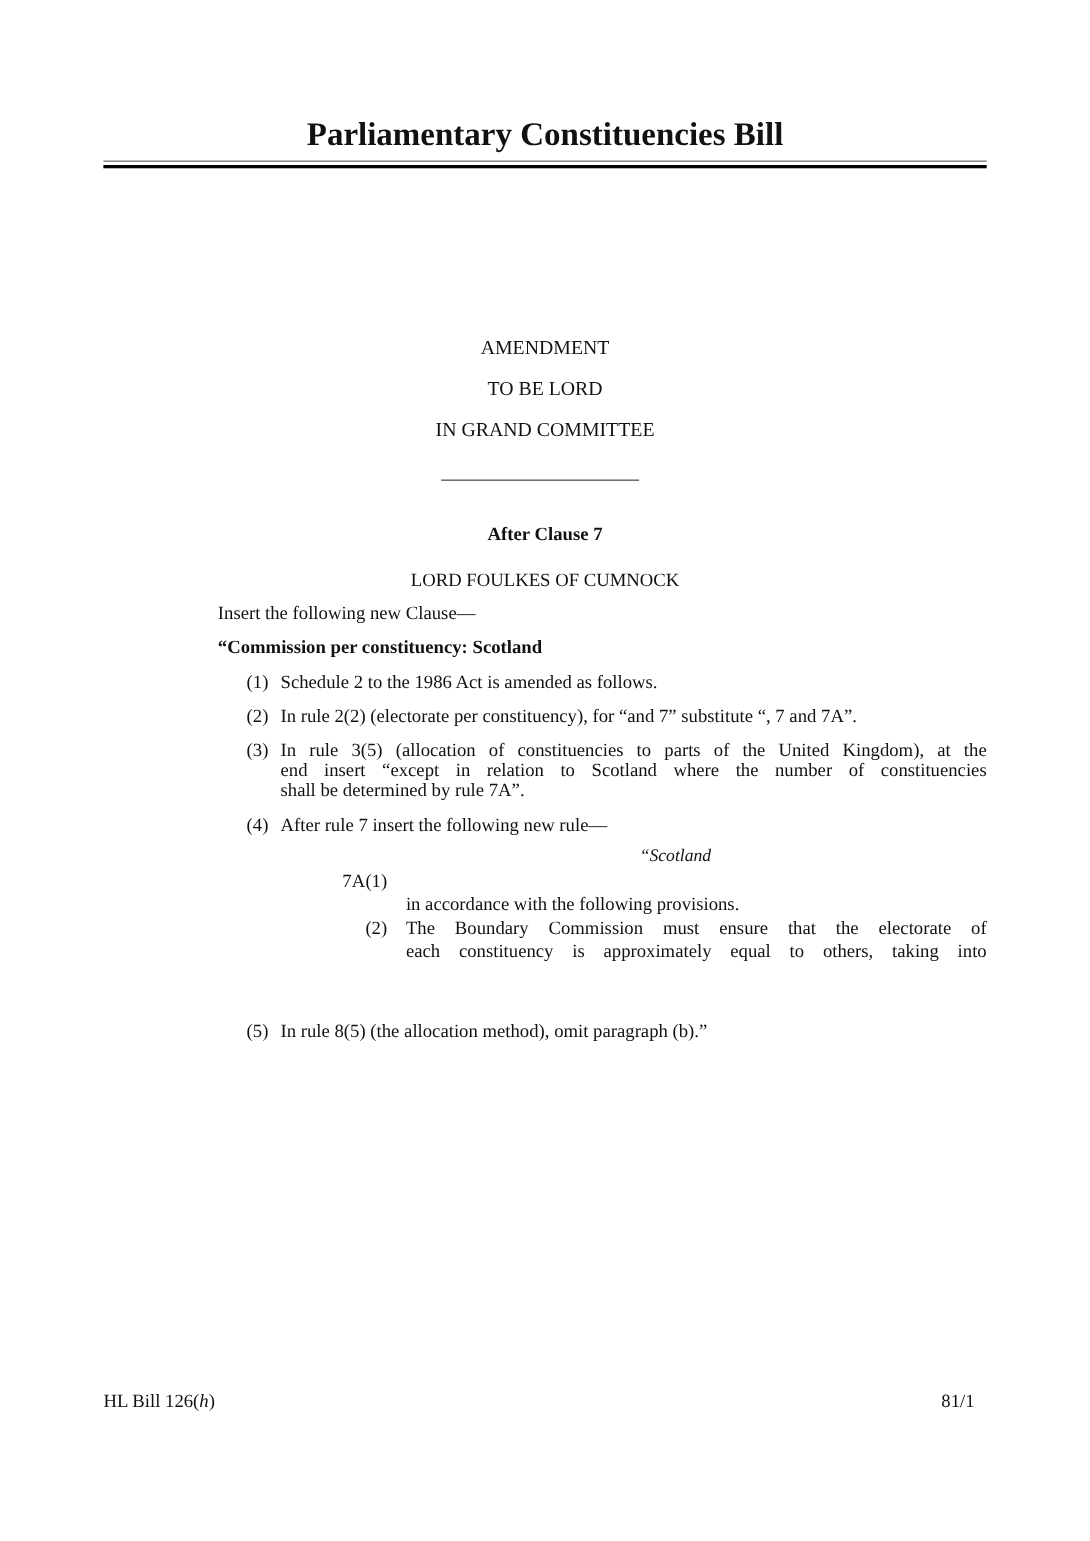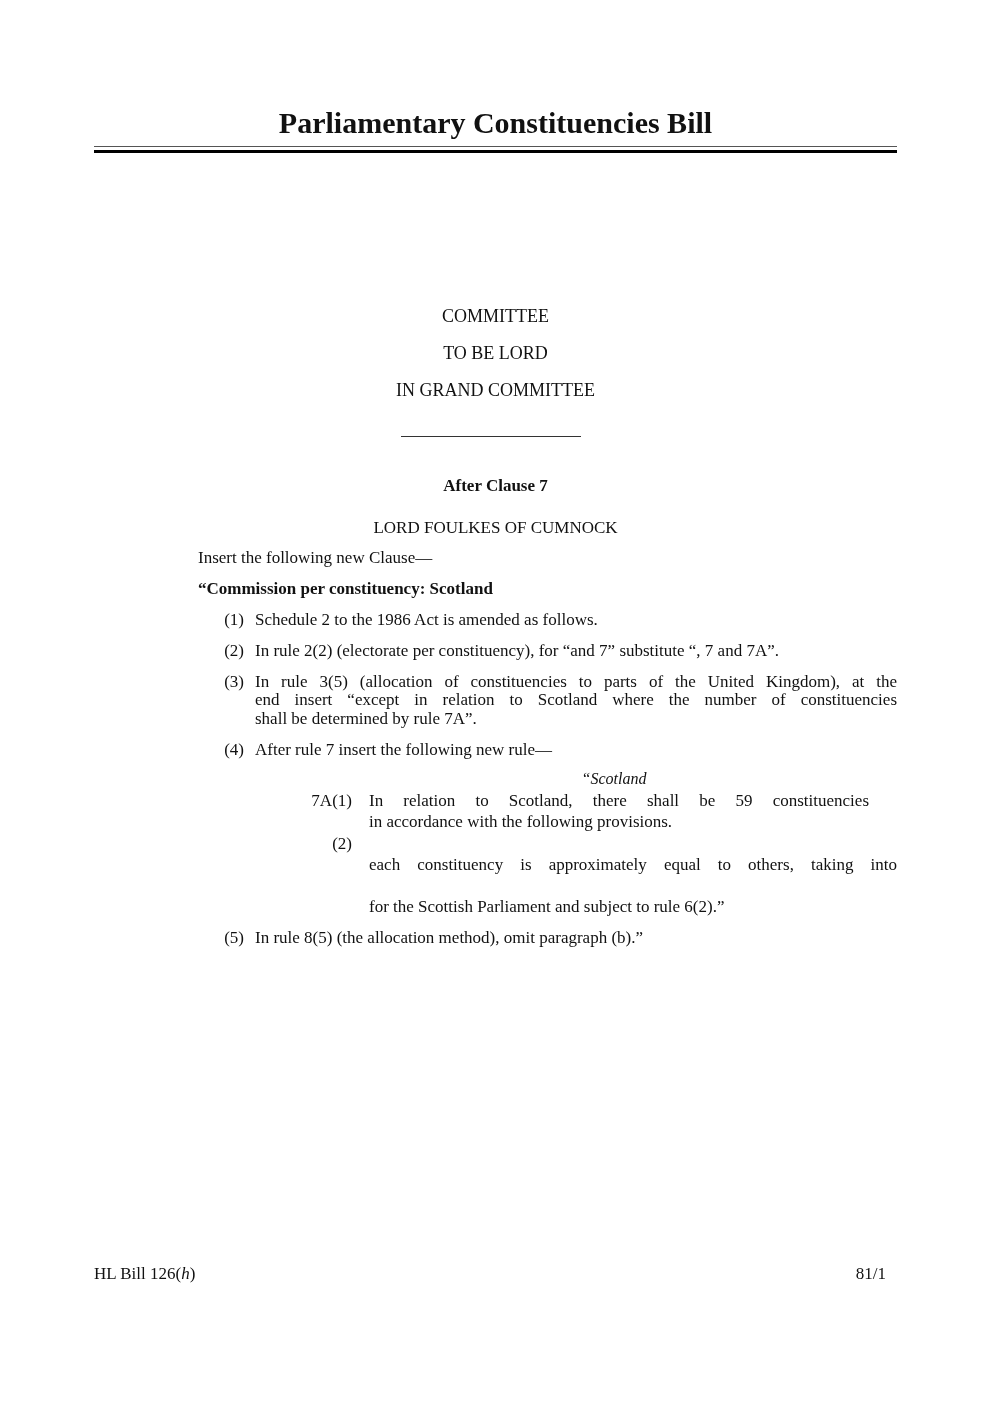--- a/index.html
+++ b/index.html
@@ -19,21 +19,21 @@
     .ital { font-style: italic; }
     .footer { font-size: 17px; top: 1264px; }
   </style>
 </head>
 <body>
 
 <div class="abs title">Parliamentary Constituencies Bill</div>
 <div class="abs rule-thin"></div>
 <div class="abs rule-thick"></div>
 
-<div class="abs center" style="top:306px;">COMMITTEE</div>
+<div class="abs center" style="top:306px;">AMENDMENT</div>
 <div class="abs center" style="top:343px;">TO BE LORD</div>
 <div class="abs center" style="top:380px;">IN GRAND COMMITTEE</div>
 <div class="abs shortrule"></div>
 
 <div class="abs center bold" style="top:476px; font-size:17px;">After Clause 7</div>
 <div class="abs center" style="top:518px; font-size:17px;">LORD FOULKES OF CUMNOCK</div>
 
 <div class="abs body" style="left:198px; top:547px;">Insert the following new Clause—</div>
 <div class="abs body bold" style="left:198px; top:578px;">“Commission per constituency: Scotland</div>
 
@@ -57,26 +57,25 @@
 <div class="abs body" style="left:198px; top:739px; width:702px;">
   <span class="num" style="left:20px; width:26px; top:0;">(4)</span>
   <span class="txt" style="left:57px; top:0; white-space:nowrap;">After rule 7 insert the following new rule—</span>
 </div>
 
 <div class="abs body ital" style="left:94px; width:1040px; top:768px; text-align:center; font-size:16px;">“Scotland</div>
 
 <div class="abs body" style="left:290px; top:790px; width:610px; height:130px;">
   <span class="num" style="left:10px; width:32px; top:0;">7A</span>
   <span class="num" style="left:38px; width:24px; top:0;">(1)</span>
-  <span class="txt" style="left:79px; top:0; width:500px; white-space:nowrap; text-align-last:justify;">In relation to Scotland, there shall be 59 constituencies</span>
   <span class="txt" style="left:79px; top:21px; white-space:nowrap;">in accordance with the following provisions.</span>
 
   <span class="num" style="left:38px; width:24px; top:43px;">(2)</span>
+  <span class="txt" style="left:79px; top:43px; width:528px; white-space:nowrap; text-align-last:justify;">The Boundary Commission must ensure that the electorate of</span>
   <span class="txt" style="left:79px; top:64px; width:528px; white-space:nowrap; text-align-last:justify;">each constituency is approximately equal to others, taking into</span>
-  <span class="txt" style="left:79px; top:106px; white-space:nowrap;">for the Scottish Parliament and subject to rule 6(2).”</span>
 </div>
 
 <div class="abs body" style="left:198px; top:927px; width:702px;">
   <span class="num" style="left:20px; width:26px; top:0;">(5)</span>
   <span class="txt" style="left:57px; top:0; white-space:nowrap;">In rule 8(5) (the allocation method), omit paragraph (b).”</span>
 </div>
 
 <div class="abs footer" style="left:94px;"><span>HL Bill 126(</span><span class="ital">h</span><span>)</span></div>
 <div class="abs footer" style="right:105px;">81/1</div>
 

